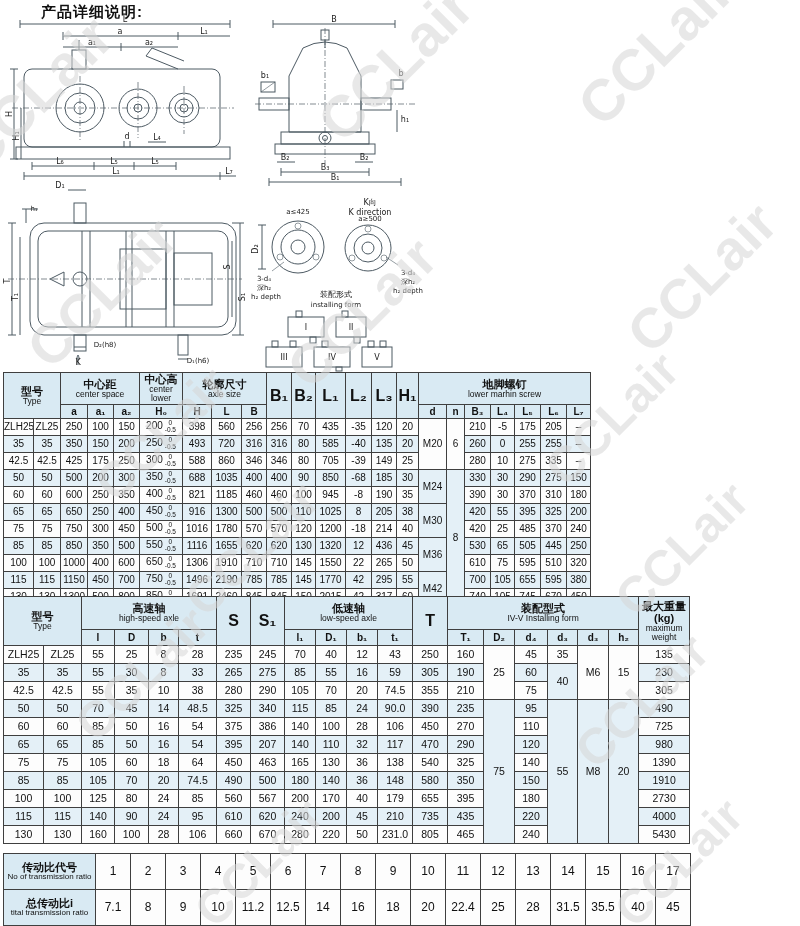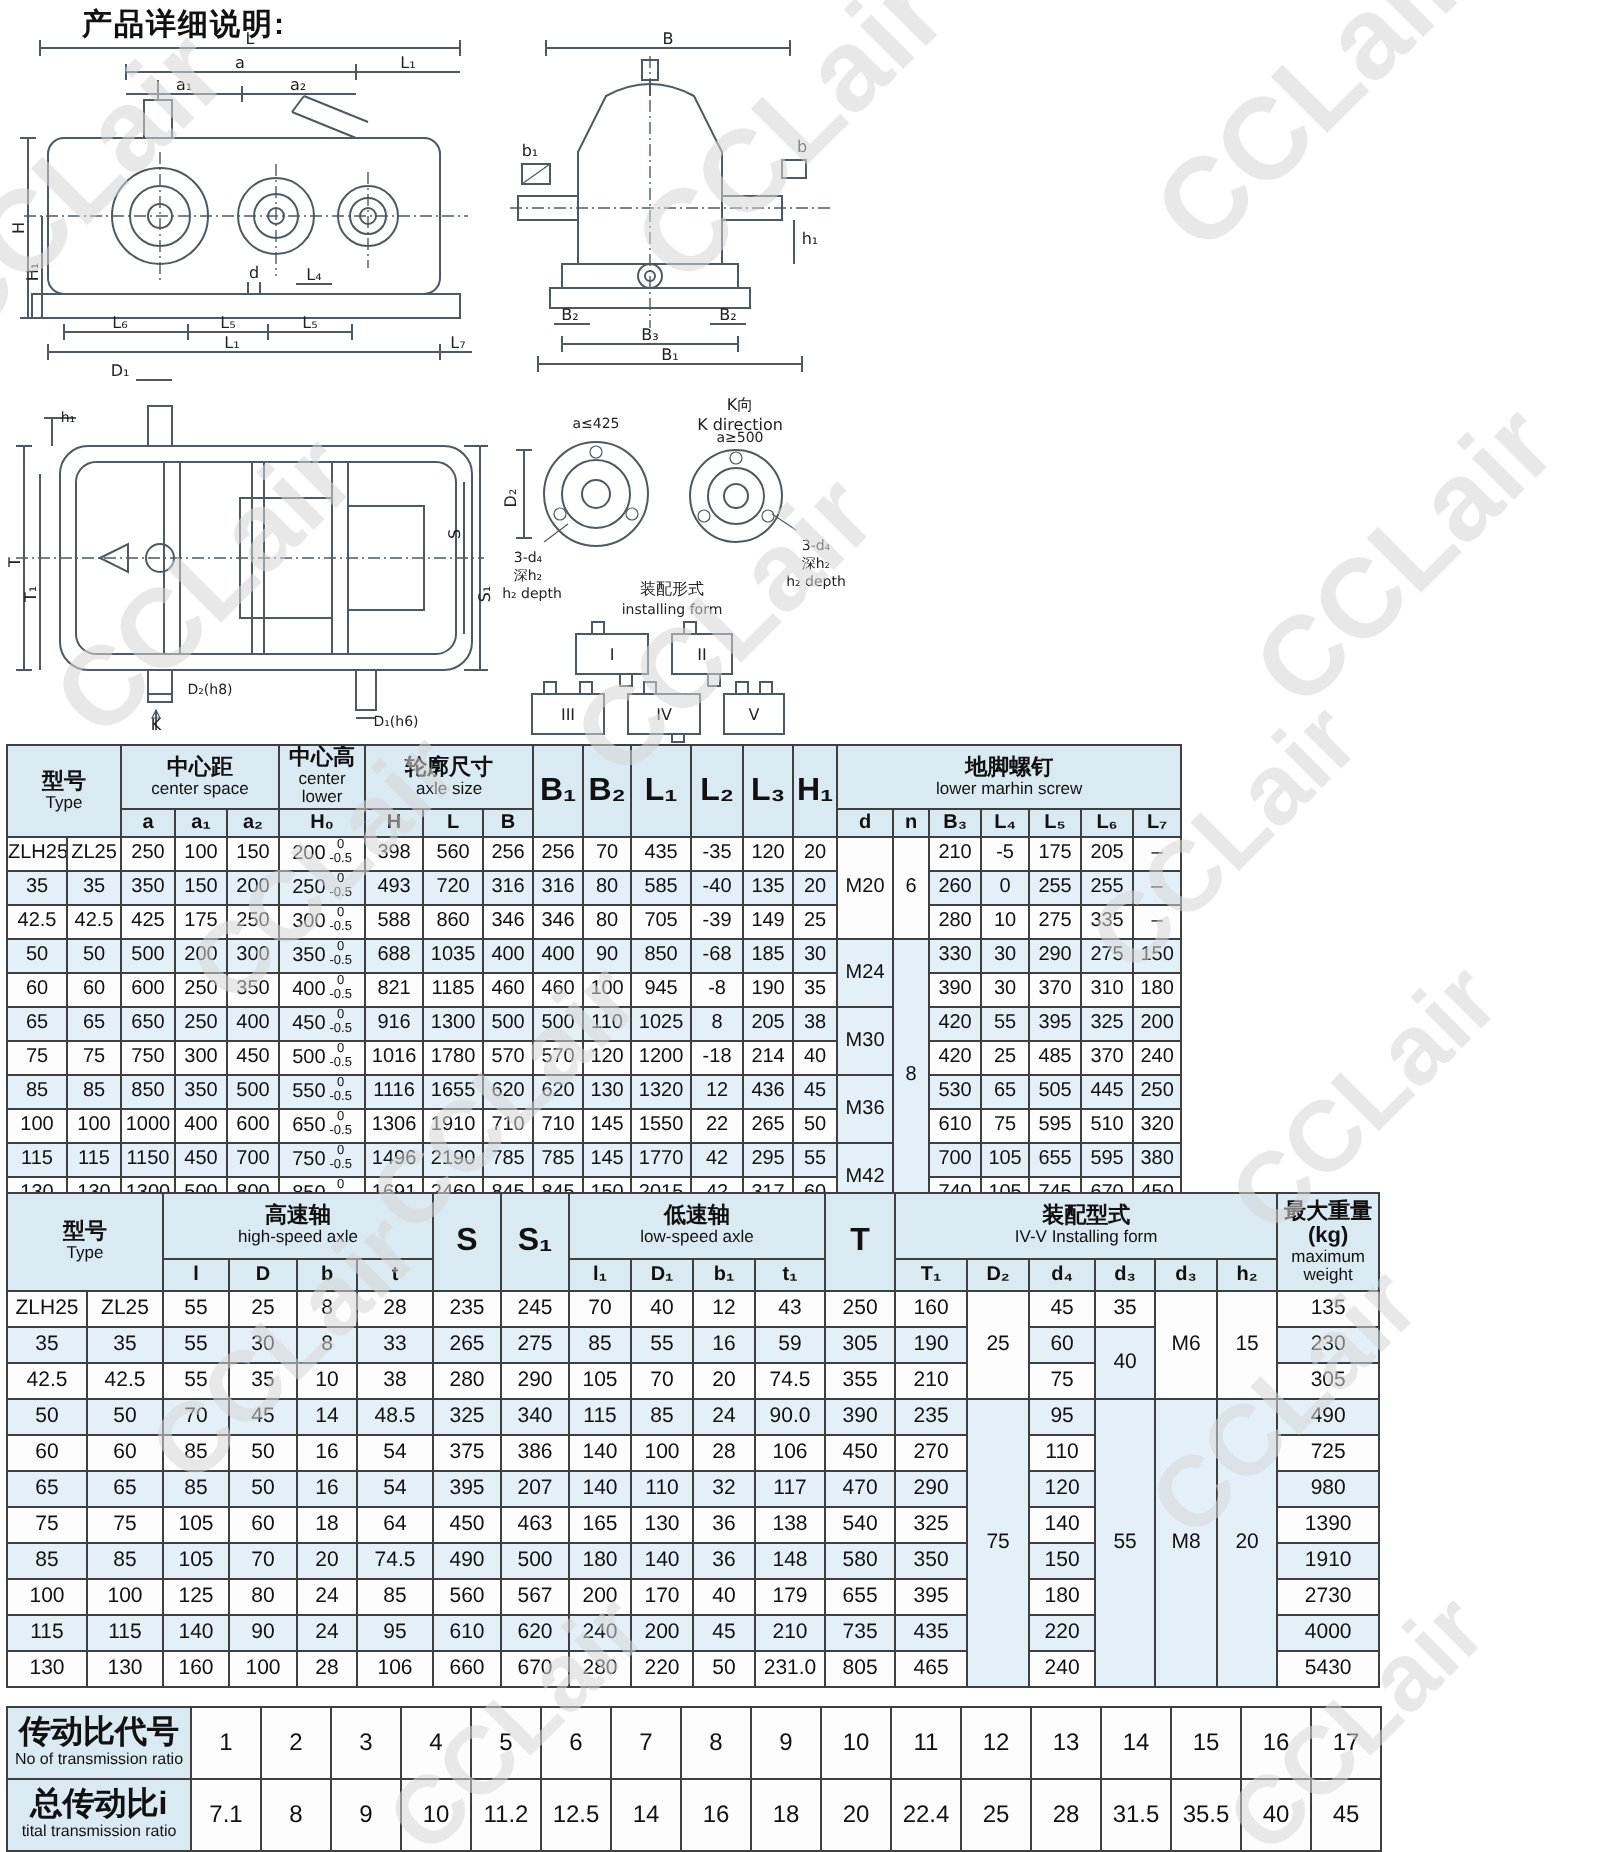--- a/index.html
+++ b/index.html
@@ -14,21 +14,21 @@
         transform:rotate(-45deg); z-index:3; pointer-events:none; white-space:nowrap; }
 
   
   table { border-collapse:collapse; table-layout:fixed; position:absolute; z-index:1; background:#fff; }
   th,td { border:1px solid #3f3f3f; text-align:center; vertical-align:middle; padding:0; line-height:1.1; overflow:hidden; }
   th { background:#d9eaf3; font-weight:bold; }
   th .cn { font-size:11px; font-weight:bold; }
   th .en { font-size:8.5px; font-weight:normal; }
   tbody tr:nth-child(odd) td { background:#fdfdfd; }
   tbody tr:nth-child(even) td { background:#e4f0f7; }
-  td .cn { font-size:16px; font-weight:bold; }
+  td .cn { font-size:11px; font-weight:bold; }
   td .en { font-size:8px; font-weight:normal; }
   td.hcell { background:#d9eaf3 !important; }
   #tbl1 { left:3px; top:372px; width:587px; }
   #tbl1 td { height:16px; font-size:10px; }
   #tbl1 thead tr:first-child th { height:26px; }
   #tbl1 thead tr:last-child th { height:13px; font-size:10px; }
   #tbl2 { left:3px; top:596px; width:686px; }
   #tbl2 td { height:17px; font-size:10.5px; }
   #tbl2 thead tr:first-child th { height:32px; }
   #tbl2 thead tr:last-child th { height:15px; font-size:10px; }

